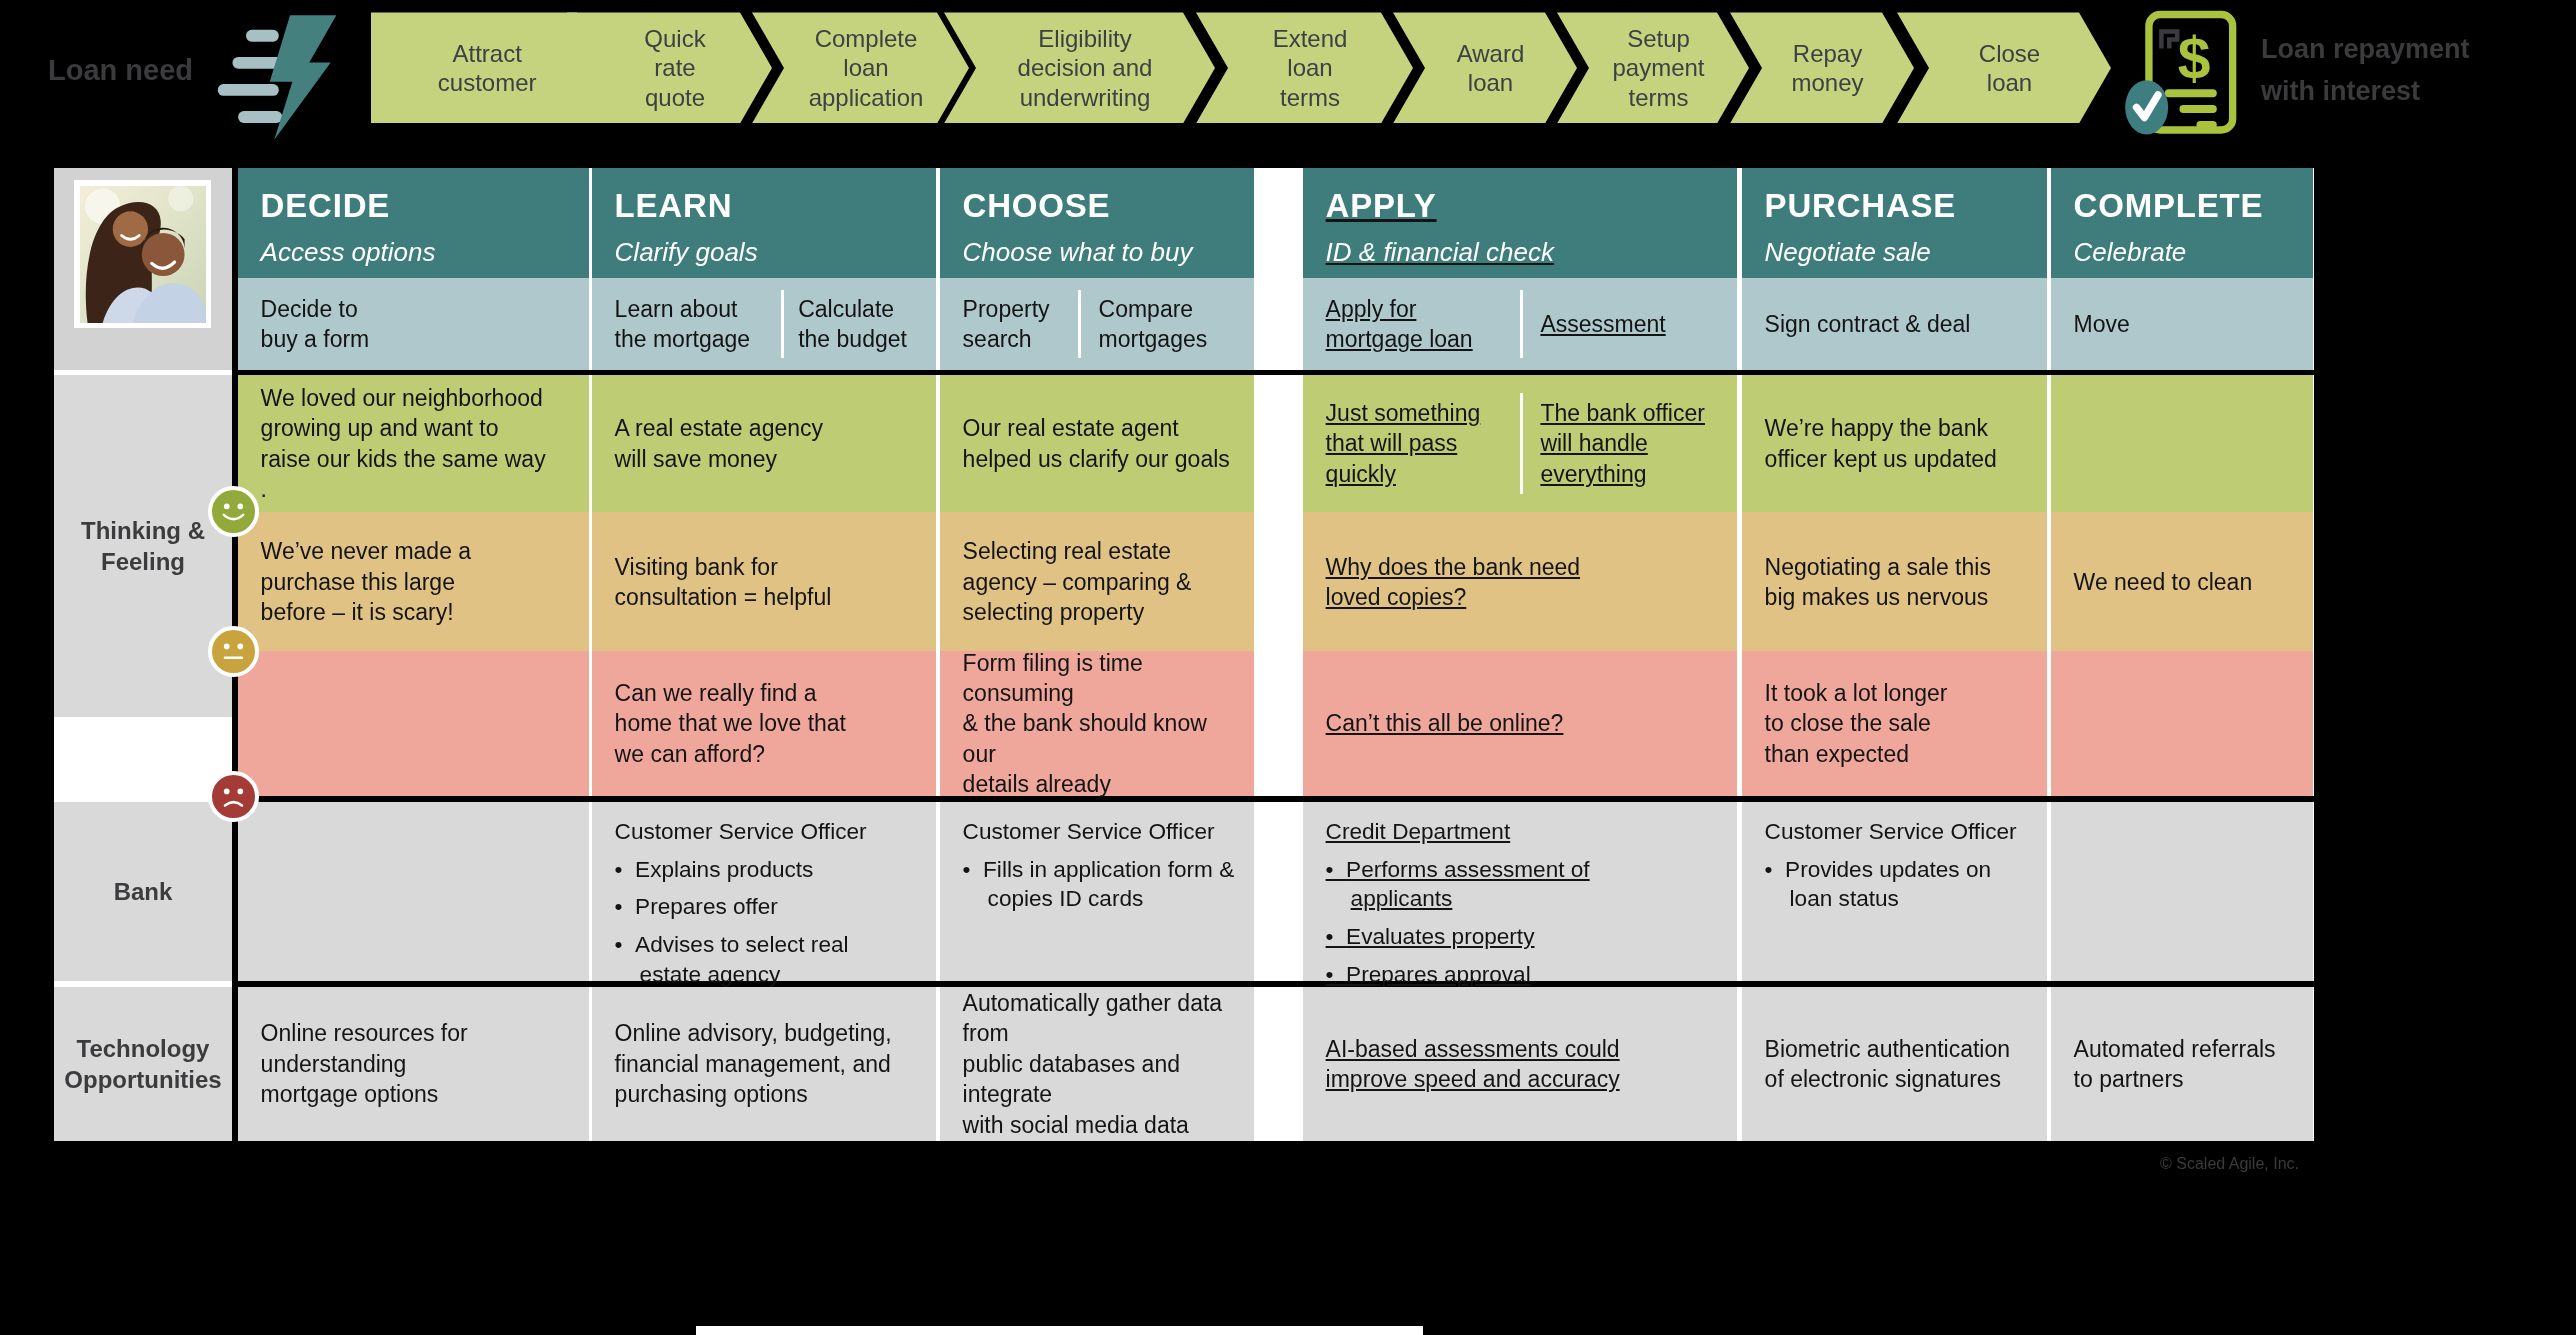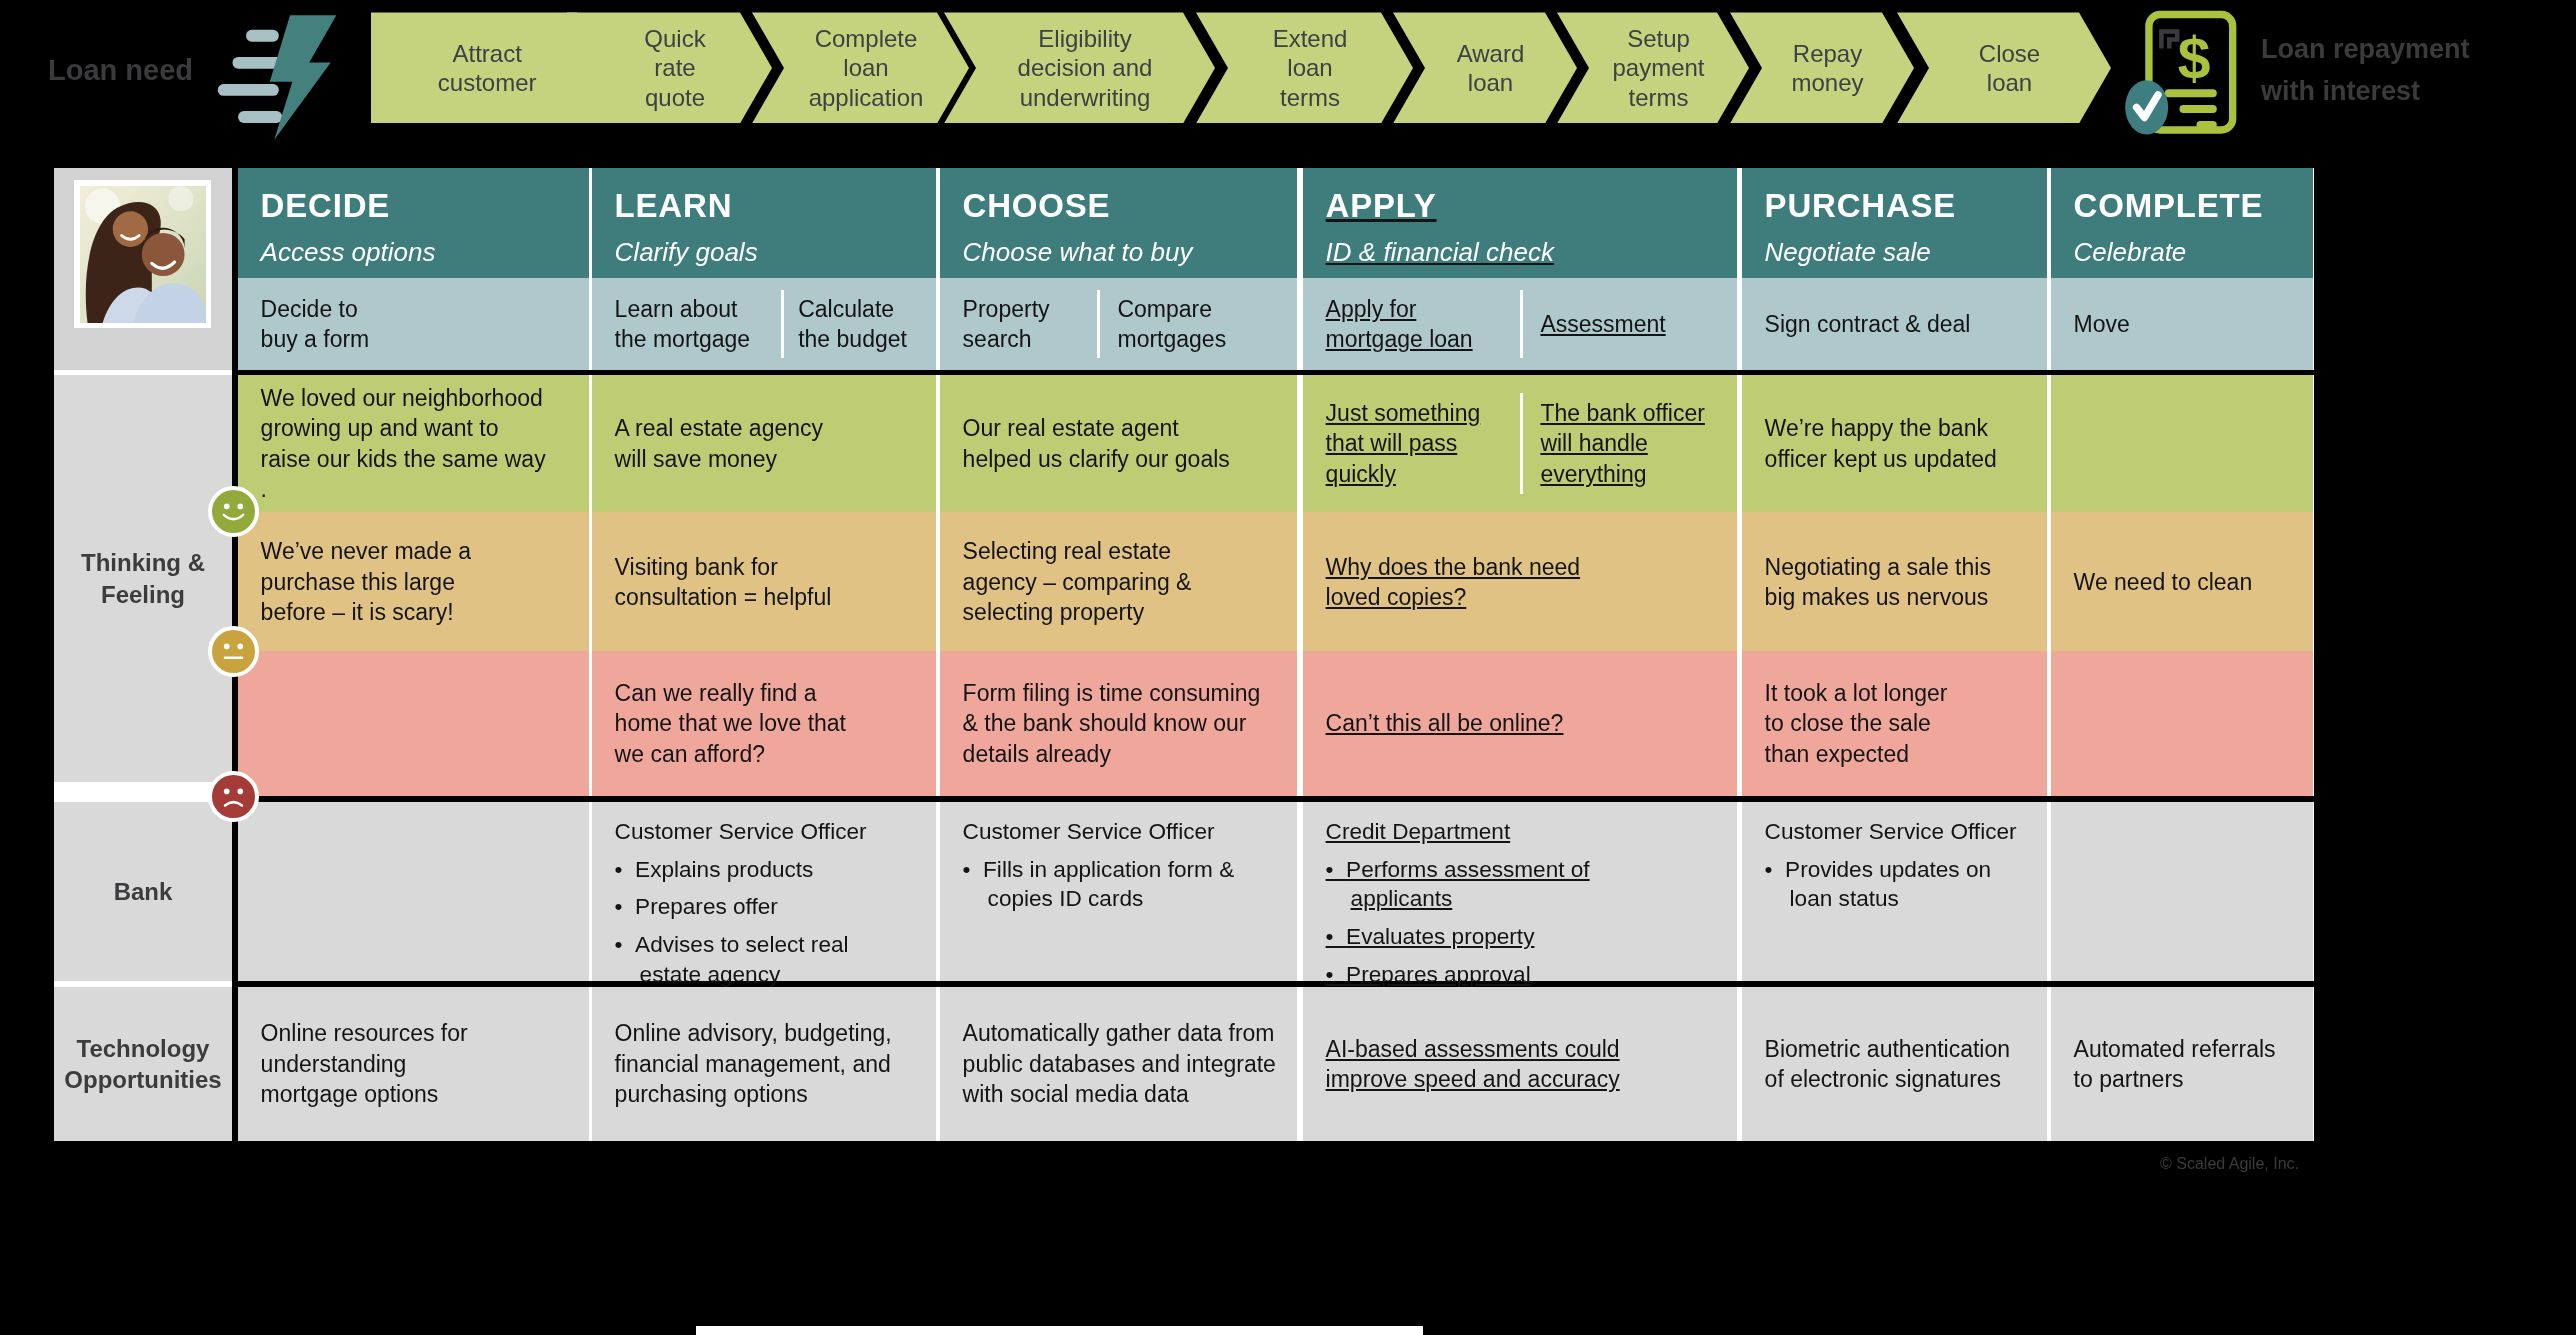--- a/index.html
+++ b/index.html
@@ -20,21 +20,21 @@
   }
   .chev.first{clip-path:polygon(0 0, calc(100% - 32px) 0, 100% 50%, calc(100% - 32px) 100%, 0 100%);padding-left:11.3px;}
   
   .underlay{background:#fff;top:168px;height:973px;}
   .rowgap{left:238px;width:2076px;background:#000;}
   
   .cell{position:absolute;box-sizing:border-box;}
   .col-label{left:54px;width:178px;}
   .col-1{left:238px;width:351px;}
   .col-2{left:592px;width:344px;}
-  .col-3{left:940px;width:357px;}
+  .col-3{left:940px;width:314px;}
   .col-4{left:1303px;width:434px;text-decoration:underline;}
   .col-5{left:1742px;width:305px;}
   .col-6{left:2051px;width:262px;}
   .row-stage{top:168px;height:110px;}
   .row-act{top:278px;height:92px;}
   .row-pos{top:375px;height:137px;}
   .row-neu{top:512px;height:140px;}
   .row-neg{top:651px;height:145px;}
   .row-bank{top:802px;height:179px;}
   .row-tech{top:987px;height:154px;}
@@ -143,21 +143,21 @@
       <circle cx="66" cy="54" r="17" fill="#8a573a"></circle>
       <path d="M49 51 A17 17 0 0 1 83 49 L83 42 A20 19 0 0 0 49 45 Z" fill="#2a1a12"></path>
       <path d="M57 61 Q66 69 75 60" stroke="#fff" stroke-width="2.6" fill="none" stroke-linecap="round"></path>
       <path d="M18 108 C25 85 40 77 52 81 L64 88 C57 96 55 100 55 108 Z" fill="#cdd9e8"></path>
       <path d="M42 108 C49 87 59 79 70 77 C84 75 95 84 99 95 L100 108 Z" fill="#c3d2e4"></path>
     </svg>
   </div>
   <div class="persona-name t">Young Couple</div>
 </div>
 
-<div class="cell col-label labelcell bg-gray t" style="top:375px;height:407px;">Thinking &amp;
+<div class="cell col-label labelcell bg-gray t" style="top:375px;height:342px;">Thinking &amp;
 Feeling</div>
 <div class="cell col-label row-bank labelcell bg-gray t">Bank</div>
 <div class="cell col-label row-tech labelcell bg-gray t">Technology
 Opportunities</div>
 
 <div class="cell col-1 row-stage bg-teal stage-cell">
   <div class="stage-title t">DECIDE</div>
   <div class="stage-sub t">Access options</div>
 </div>
 <div class="cell col-2 row-stage bg-teal stage-cell">

